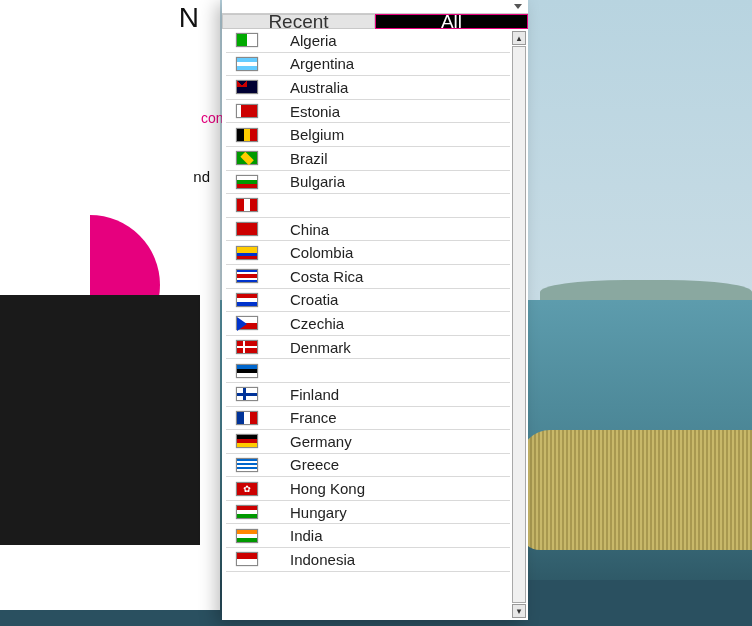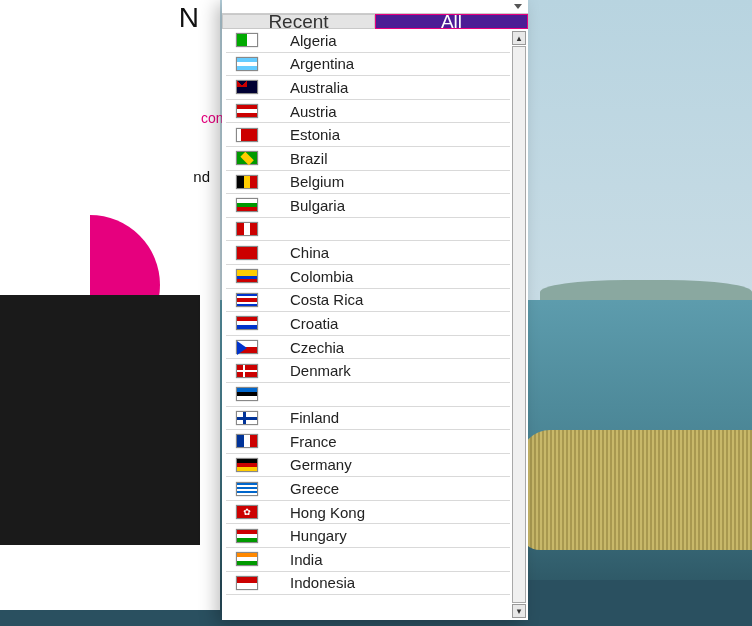--- a/index.html
+++ b/index.html
@@ -46,21 +46,21 @@
     box-shadow: -6px 4px 16px rgba(0,0,0,0.25);
     display:flex; flex-direction:column;
   }
   .dd-topline { height:14px; border-bottom:1px solid #ccc; position:relative;}
   .dd-topline:after { content:""; position:absolute; right:6px; top:4px; width:0;height:0;
     border-left:4px solid transparent;border-right:4px solid transparent;border-top:5px solid #555;}
   .tabs { display:flex; height:15px; font-size:19px; }
   .tab { flex:1; display:flex; align-items:center; justify-content:center;
     border:1px solid #c8c8c8; cursor:pointer; user-select:none; }
   .tab.recent { background:#e4e4e4; color:#333; }
-  .tab.all { background:#4c1d95; color:#ffffff; border-color:#e6007e; }
+  .tab.all { background:#000000; color:#ffffff; border-color:#e6007e; }
 
   .listwrap { flex:1; position:relative; overflow:hidden; }
   .list { position:absolute; left:4px; right:18px; top:0; bottom:0; overflow:hidden; }
   .row { display:flex; align-items:center; height:23.6px;
     border-bottom:1px solid #d9d9d9; font-size:15px; color:#222; cursor:pointer;gap:8px;}
   .flag { width:22px; height:14px; margin-left:10px; margin-right:18px;
     border:1px solid #888; flex:0 0 auto; box-shadow:0 0 1px rgba(0,0,0,.4); }
   .cname { flex:1; padding-left:6px; }
 
   
@@ -130,54 +130,44 @@
         <div class="row">
           <div class="flag">
             <div style="width:100%;height:100%;background:#003;position:relative">
               <div style="position:absolute;left:0;top:0;width:50%;height:50%;background:linear-gradient(45deg,#c00 40%,transparent 40%),linear-gradient(-45deg,#c00 40%,transparent 40%),#003"></div>
             </div>
           </div>
           <div class="cname">Australia</div>
         </div>
         <div class="row">
           <div class="flag">
-            <div class="tri-h">
-              <span style="background:#c00"></span>
-              <span style="background:#fff"></span>
-              <span style="background:#c00"></span>
-            </div>
-          </div>
-          <div class="cname">Austria</div>
-        </div>
-        <div class="row">
-          <div class="flag">
             <div style="width:100%;height:100%;display:flex">
               <span style="width:20%;background:#fff"></span>
               <span style="flex:1;background:#c00"></span>
             </div>
           </div>
           <div class="cname">Estonia</div>
         </div>
         <div class="row">
           <div class="flag">
-            <div style="width:100%;height:100%;background:#090;display:flex;align-items:center;justify-content:center">
-              <span style="width:60%;height:60%;background:#fc0;transform:rotate(45deg)"></span>
-            </div>
-          </div>
-          <div class="cname">Brazil</div>
-        </div>
-        <div class="row">
-          <div class="flag">
             <div class="tri-v">
               <span style="background:#000"></span>
               <span style="background:#fc0"></span>
               <span style="background:#c00"></span>
             </div>
           </div>
           <div class="cname">Belgium</div>
+        </div>
+        <div class="row">
+          <div class="flag">
+            <div style="width:100%;height:100%;background:#090;display:flex;align-items:center;justify-content:center">
+              <span style="width:60%;height:60%;background:#fc0;transform:rotate(45deg)"></span>
+            </div>
+          </div>
+          <div class="cname">Brazil</div>
         </div>
         <div class="row">
           <div class="flag">
             <div class="tri-h">
               <span style="background:#fff"></span>
               <span style="background:#090"></span>
               <span style="background:#c00"></span>
             </div>
           </div>
           <div class="cname">Bulgaria</div>

